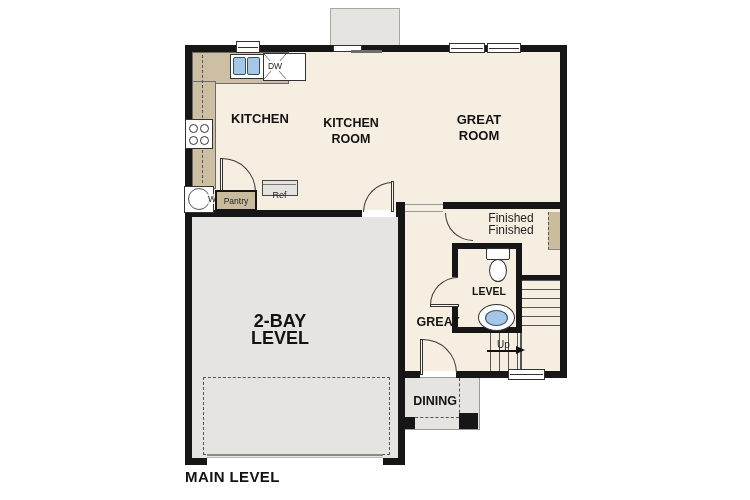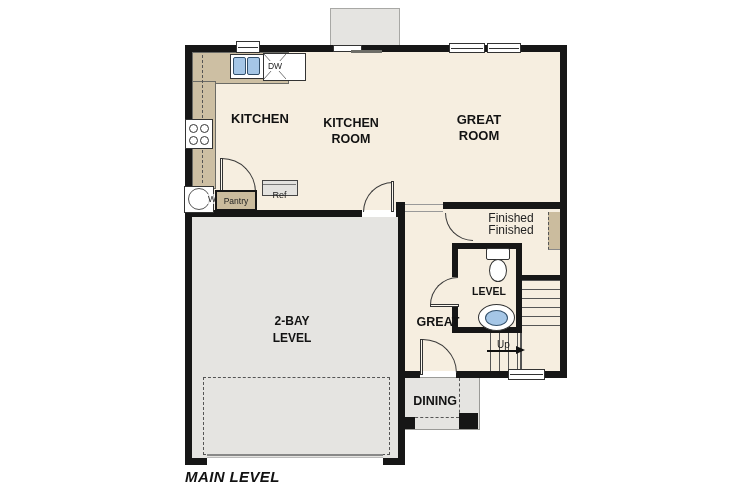--- a/index.html
+++ b/index.html
@@ -139,27 +139,27 @@
 
   <span class="lbl" style="left:224px;top:111px;width:72px;font-size:13px;">KITCHEN</span>
   <div class="lbl" style="left:319px;top:115px;width:64px;font-size:12.5px;line-height:16px;">
     <span>KITCHEN</span><br>
     <span>ROOM</span>
   </div>
   <div class="lbl" style="left:444px;top:112px;width:70px;font-size:13px;line-height:16px;">
     <span>GREAT</span><br>
     <span>ROOM</span>
   </div>
-  <div class="lbl" style="left:252px;top:313px;width:80px;font-size:12px;line-height:17px;">
+  <div class="lbl" style="left:240px;top:313px;width:80px;font-size:18px;line-height:17px;">
     <span>2-BAY</span><br>
     <span>LEVEL</span>
   </div>
   <span class="lbl" style="left:412px;top:315px;width:52px;font-size:12.5px;">GREAT</span>
   <span class="lbl" style="left:466px;top:285px;width:46px;font-size:10.5px;">LEVEL</span>
   <span class="lbl" style="left:408px;top:394px;width:54px;font-size:12.5px;">DINING</span>
   <div class="lbl-sm" style="left:479px;top:213px;width:64px;font-size:12px;line-height:11.5px;">
     <span>Finished</span><br>
     <span>Finished</span>
   </div>
 
-  <span class="lbl" style="left:185px;top:468px;font-size:15px;letter-spacing:.4px;text-align:left;font-style:italic;">MAIN LEVEL</span>
+  <span class="lbl" style="left:185px;top:468px;font-size:15px;letter-spacing:.4px;text-align:left;">MAIN LEVEL</span>
 
 </div>
 
 </body></html>

